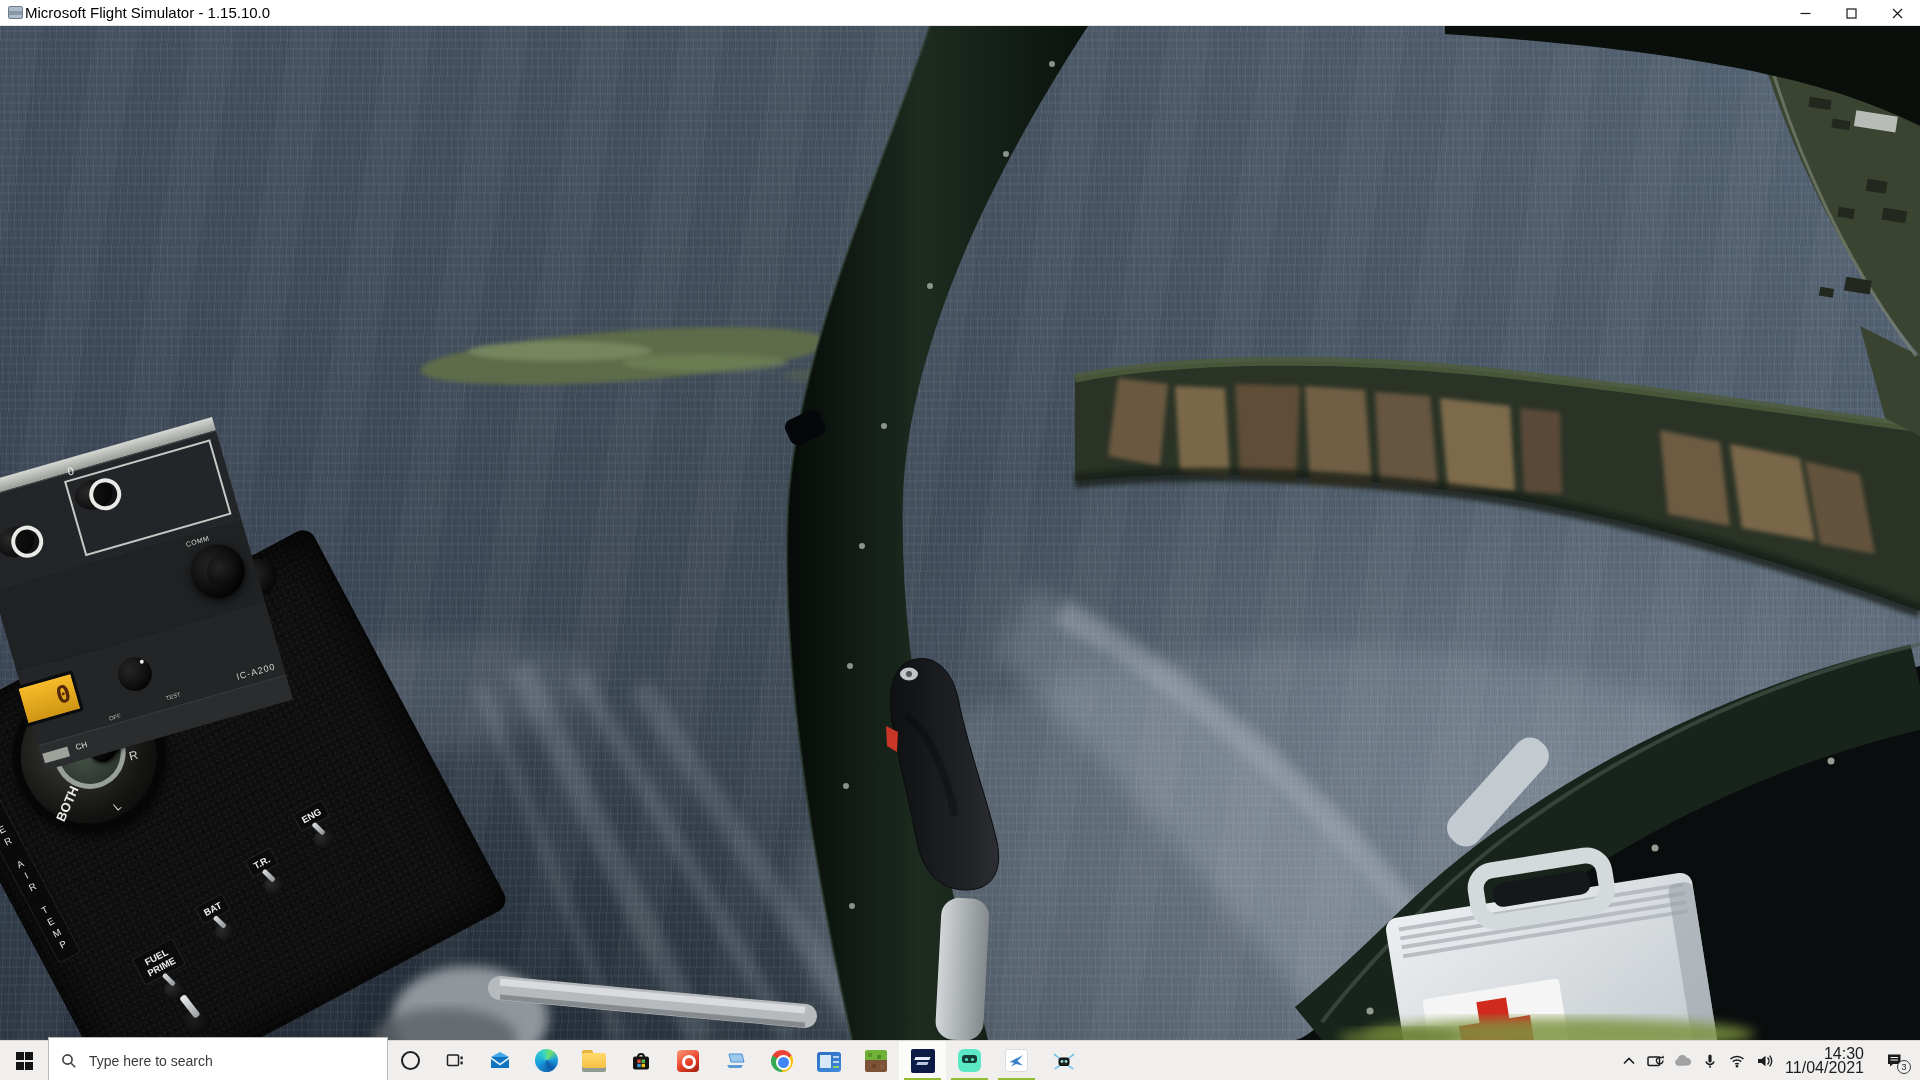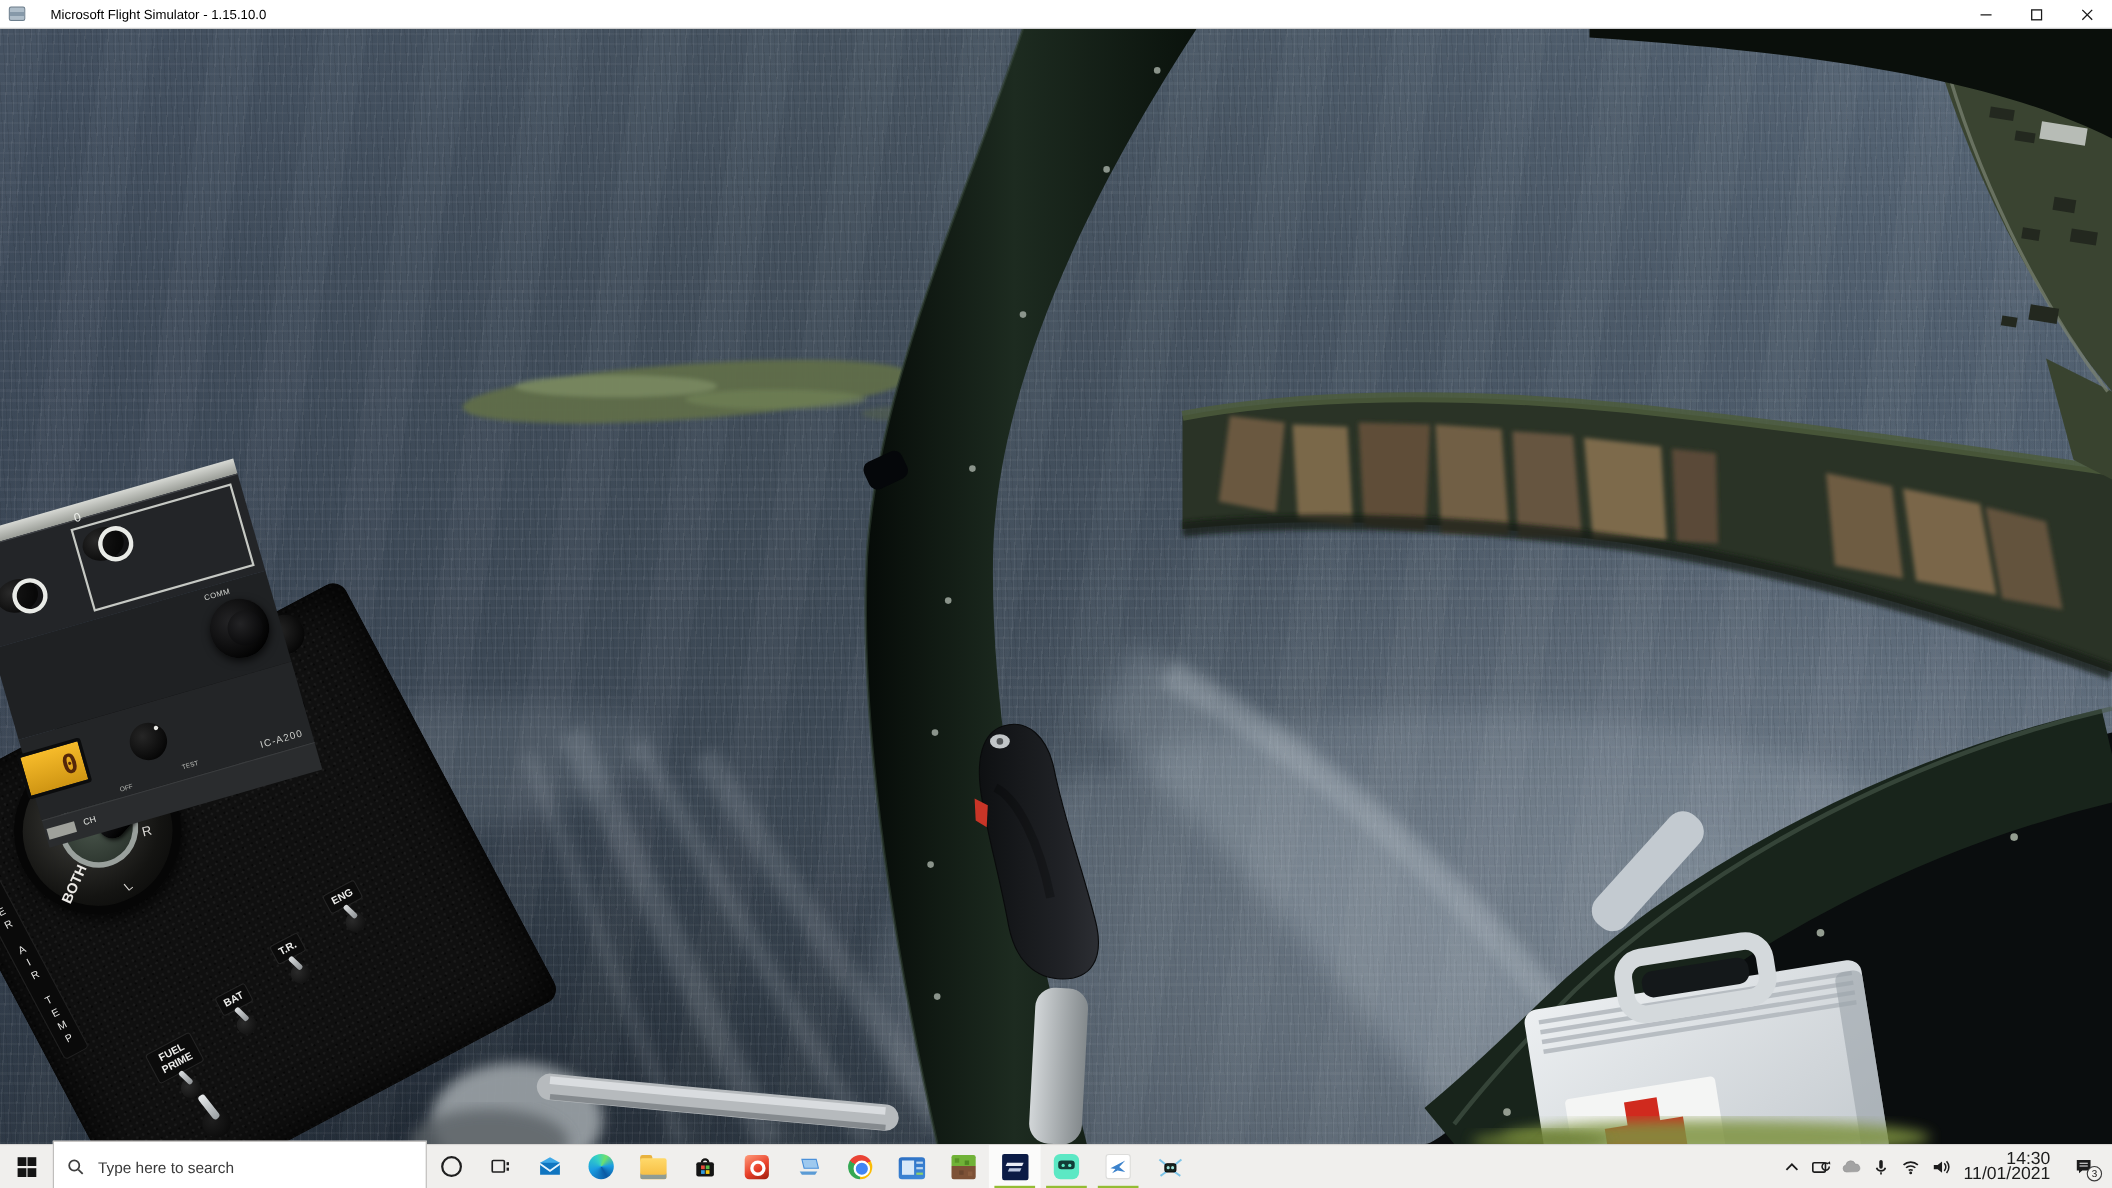--- a/index.html
+++ b/index.html
@@ -5,21 +5,21 @@
   html,body{margin:0;padding:0;width:1920px;height:1080px;overflow:hidden;
     font-family:"Liberation Sans",sans-serif;background:#000;}
   *{box-sizing:border-box;}
 
   
   .titlebar{position:absolute;top:0;left:0;width:1920px;height:26px;background:#ffffff;
     display:flex;align-items:center;z-index:20;border-bottom:1px solid #e6e6e6;}
   .titlebar .app-ico{width:15px;height:13px;margin-left:8px;border-radius:2px;
     background:linear-gradient(180deg,#aebdc9 0 35%,#8699a9 35% 70%,#aebdc9 70%);
     border:1px solid #6d7f8e;}
-  .titlebar .ttl{font-size:12px;color:#000;margin-left:23px;}
+  .titlebar .ttl{font-size:15px;color:#000;margin-left:2px;}
   .win-controls{position:absolute;right:0;top:0;display:flex;height:26px;}
   .win-btn{width:46px;height:26px;display:flex;align-items:center;justify-content:center;}
   .win-btn svg{display:block;}
 
   
   .scene{position:absolute;top:26px;left:0;width:1920px;height:1014px;overflow:hidden;z-index:1;
     background:
       radial-gradient(1250px 720px at 82% 78%, rgba(206,217,226,.30), transparent 64%),
       radial-gradient(950px 560px at 22% 100%, rgba(2,8,16,.42), transparent 62%),
       linear-gradient(to bottom, rgba(0,0,0,0) 0%, rgba(4,9,16,.22) 100%),
@@ -572,21 +572,21 @@
     </div>
     <div class="traybtn">
       <svg width="18" height="18" viewBox="0 0 18 18">
         <polygon points="3,7 6.5,7 10.5,3.8 10.5,14.2 6.5,11 3,11" fill="#1c1c1c"></polygon>
         <path d="M12.5,5.5 a5,5 0 0 1 0,7" fill="none" stroke="#1c1c1c" stroke-width="1.4"></path>
         <path d="M14.6,3.6 a8,8 0 0 1 0,10.8" fill="none" stroke="#1c1c1c" stroke-width="1.4"></path>
       </svg>
     </div>
     <div class="clock">
       <div>14:30</div>
-      <div>11/01/2021</div>
+      <div>11/04/2021</div>
     </div>
     <div class="tb-btn notif">
       <svg width="19" height="19" viewBox="0 0 19 19">
         <path d="M3,3.5 h12.5 v9.5 h-7.5 l-3,2.6 v-2.6 h-2 Z" fill="#1c1c1c"></path>
         <line x1="5.5" y1="6.5" x2="13" y2="6.5" stroke="#f5f5f5" stroke-width="1"></line>
         <line x1="5.5" y1="9" x2="13" y2="9" stroke="#f5f5f5" stroke-width="1"></line>
       </svg>
       <div class="badge">3</div>
     </div>
   </div>

